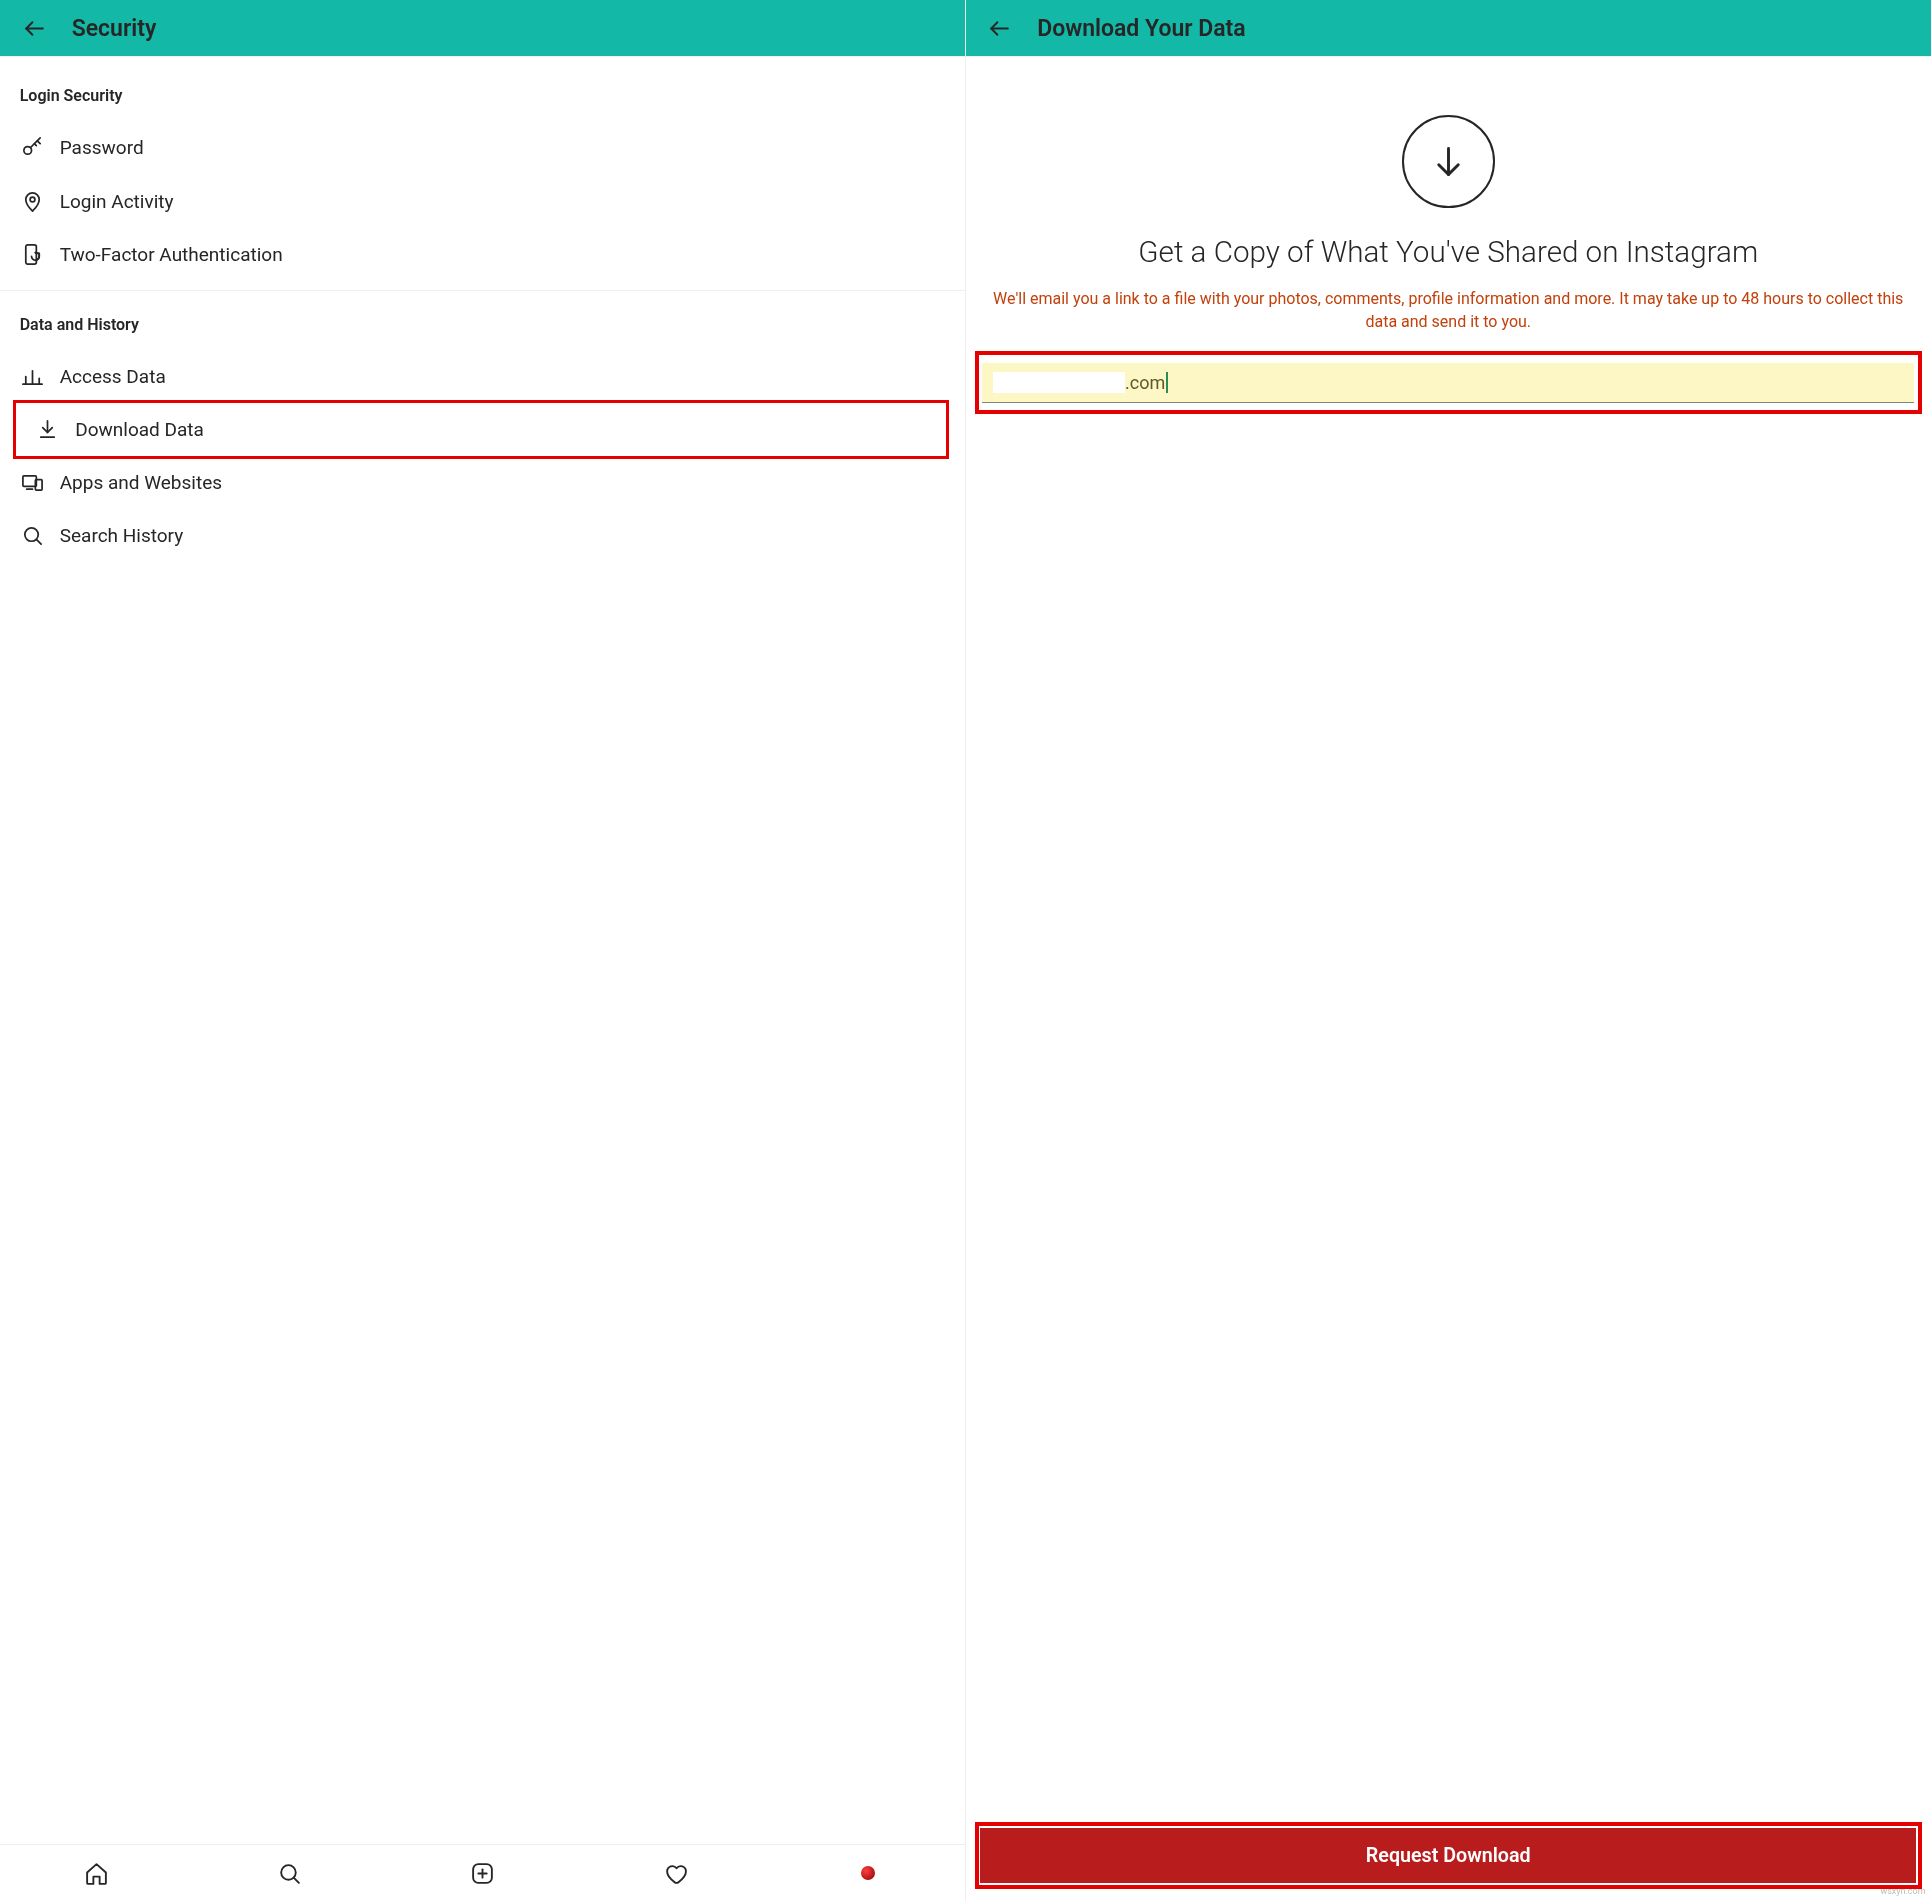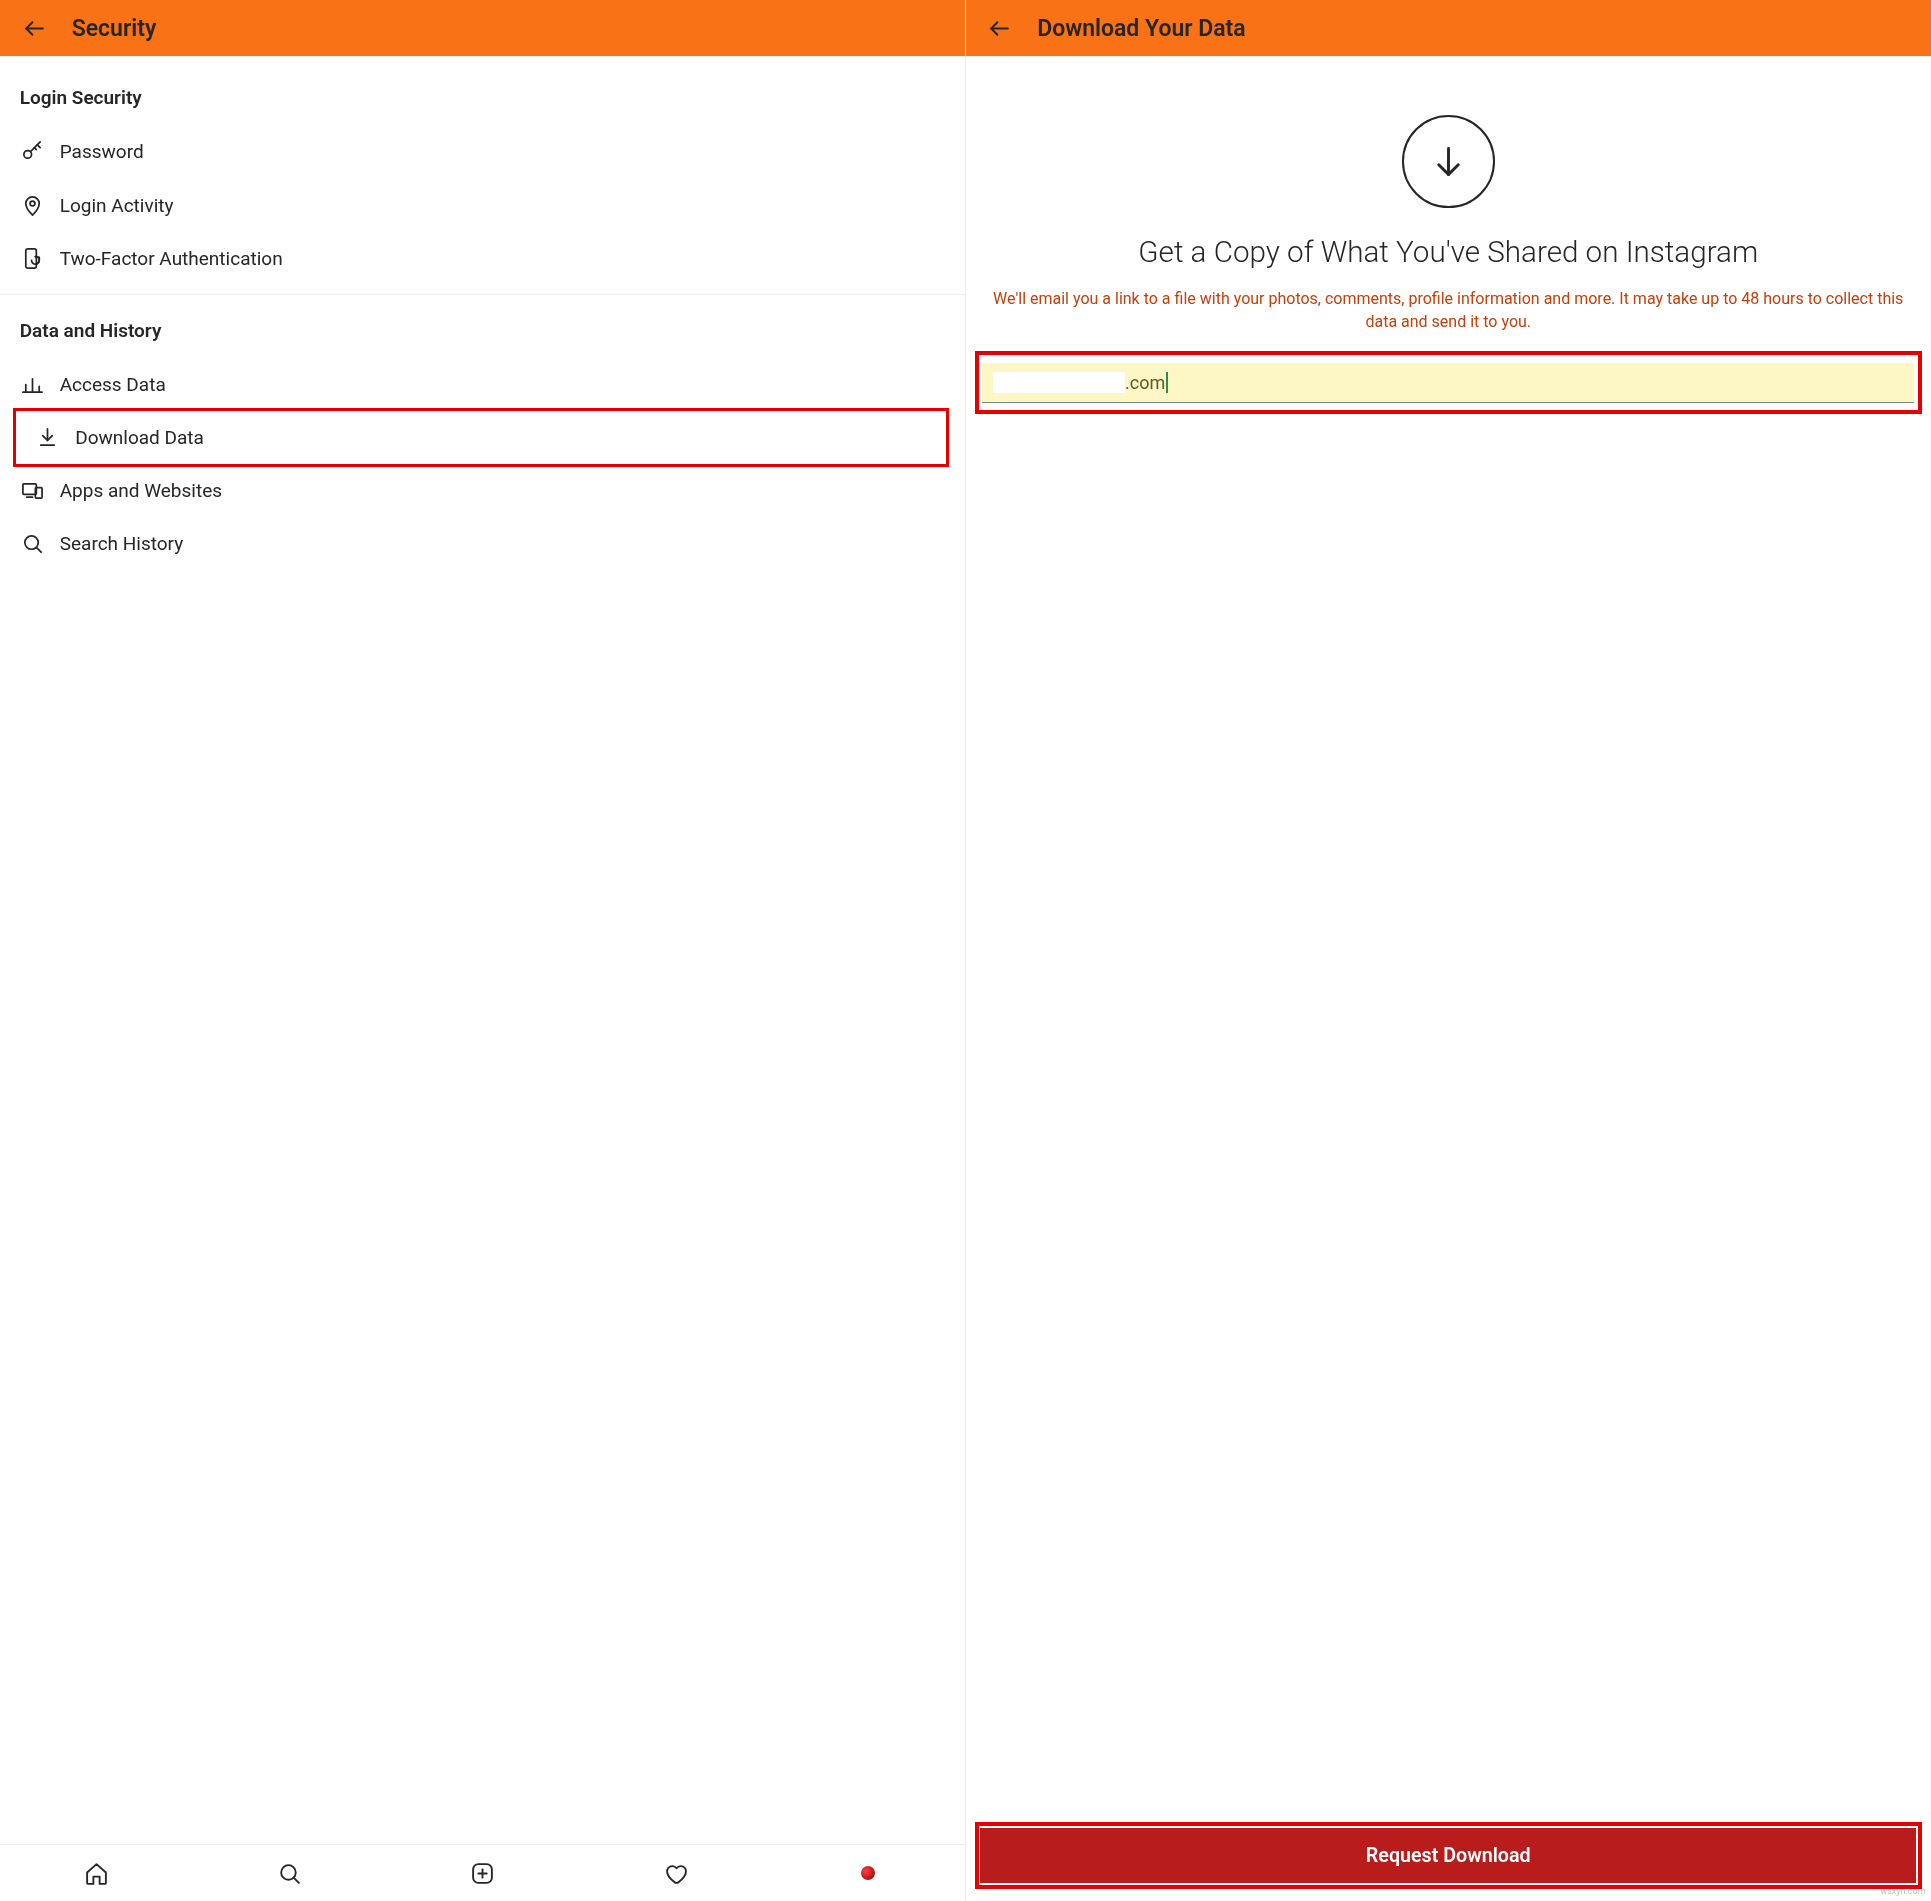--- a/index.html
+++ b/index.html
@@ -1,24 +1,24 @@
 <!DOCTYPE html>
 <html style="font-size:14.3px"><head>
 <meta charset="utf-8">
 <style>
   * { box-sizing: border-box; margin: 0; padding: 0; }
   html, body { width: 100%; height: 100%; font-family: -apple-system, "Segoe UI", Roboto, Helvetica, Arial, sans-serif; color: #262626; background:#fff;}
   .wrap { display: flex; width: 100%; height: 100%; }
   .pane { flex: 1 1 50%; position: relative; display: flex; flex-direction: column; border-right:0.9px solid #eee;}
   .pane:last-child { border-right:none;}
-  .topbar { height: 57px; background: #f97316; border-bottom: 0.9px solid #eee; display:flex; align-items:center; padding:0 19.7px; gap:23px;}
+  .topbar { height: 57px; background: #14b8a6; border-bottom: 0.9px solid #eee; display:flex; align-items:center; padding:0 19.7px; gap:23px;}
   .back { width:29px; height:29px; display:flex; align-items:center; justify-content:center; cursor:pointer;}
   .topbar h1 { font-size: 23px; font-weight: 600; letter-spacing:0;}
   .scroll { flex:1 1 auto; overflow:auto; padding: 21.5px 0 0 0;}
-  .section-title { font-size: 19px; font-weight:600; padding: 7.2px 19.7px 16px;}
+  .section-title { font-size: 16px; font-weight:600; padding: 7.2px 19.7px 16px;}
   .row { display:flex; align-items:center; gap:15px; padding: 14.3px 19.7px; font-size:19px; font-weight:400; cursor:pointer;}
   .row .icon { width:25px; height:25px; display:flex; align-items:center; justify-content:center; flex-shrink:0;}
   .divider { height:0.9px; background:#eee; margin: 9px 0 16px;}
   .highlight-red { border:3.6px solid #e60000; margin: -3.6px 16px -3.6px 12.5px;}
   
   .center-col { padding: 36px 0 0; display:flex; flex-direction:column; align-items:center;}
   .circle-dl { width:93px; height:93px; border:2.7px solid #262626; border-radius:50%; display:flex; align-items:center; justify-content:center;}
   .big-title { font-size:29.6px; font-weight:300; text-align:center; line-height:1.3; padding:25px 36px 16px;}
   .desc { font-size:16px; color:#c2410c; text-align:center; line-height:1.45; padding:0 23px 18px;}
   .email-box { margin:0 9px; border:4.5px solid #e60000; padding:7.2px 3.6px;}

